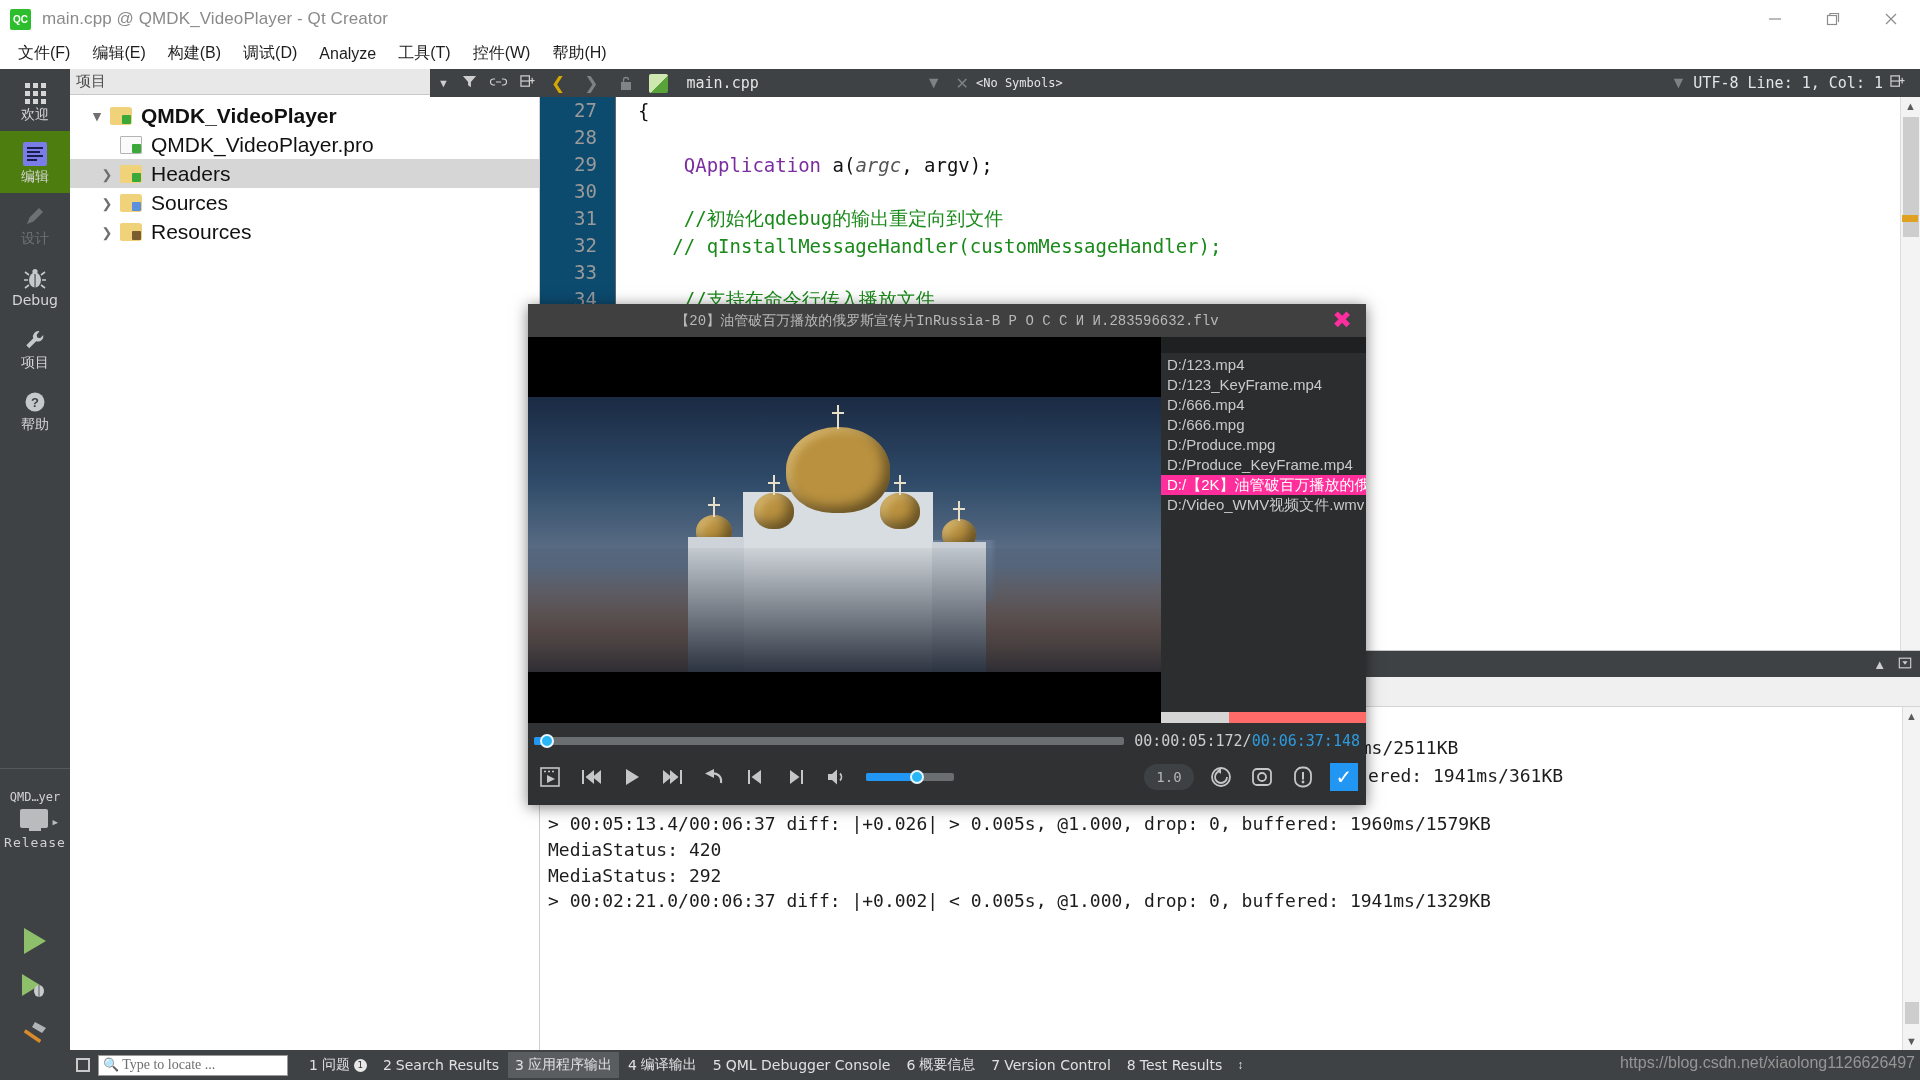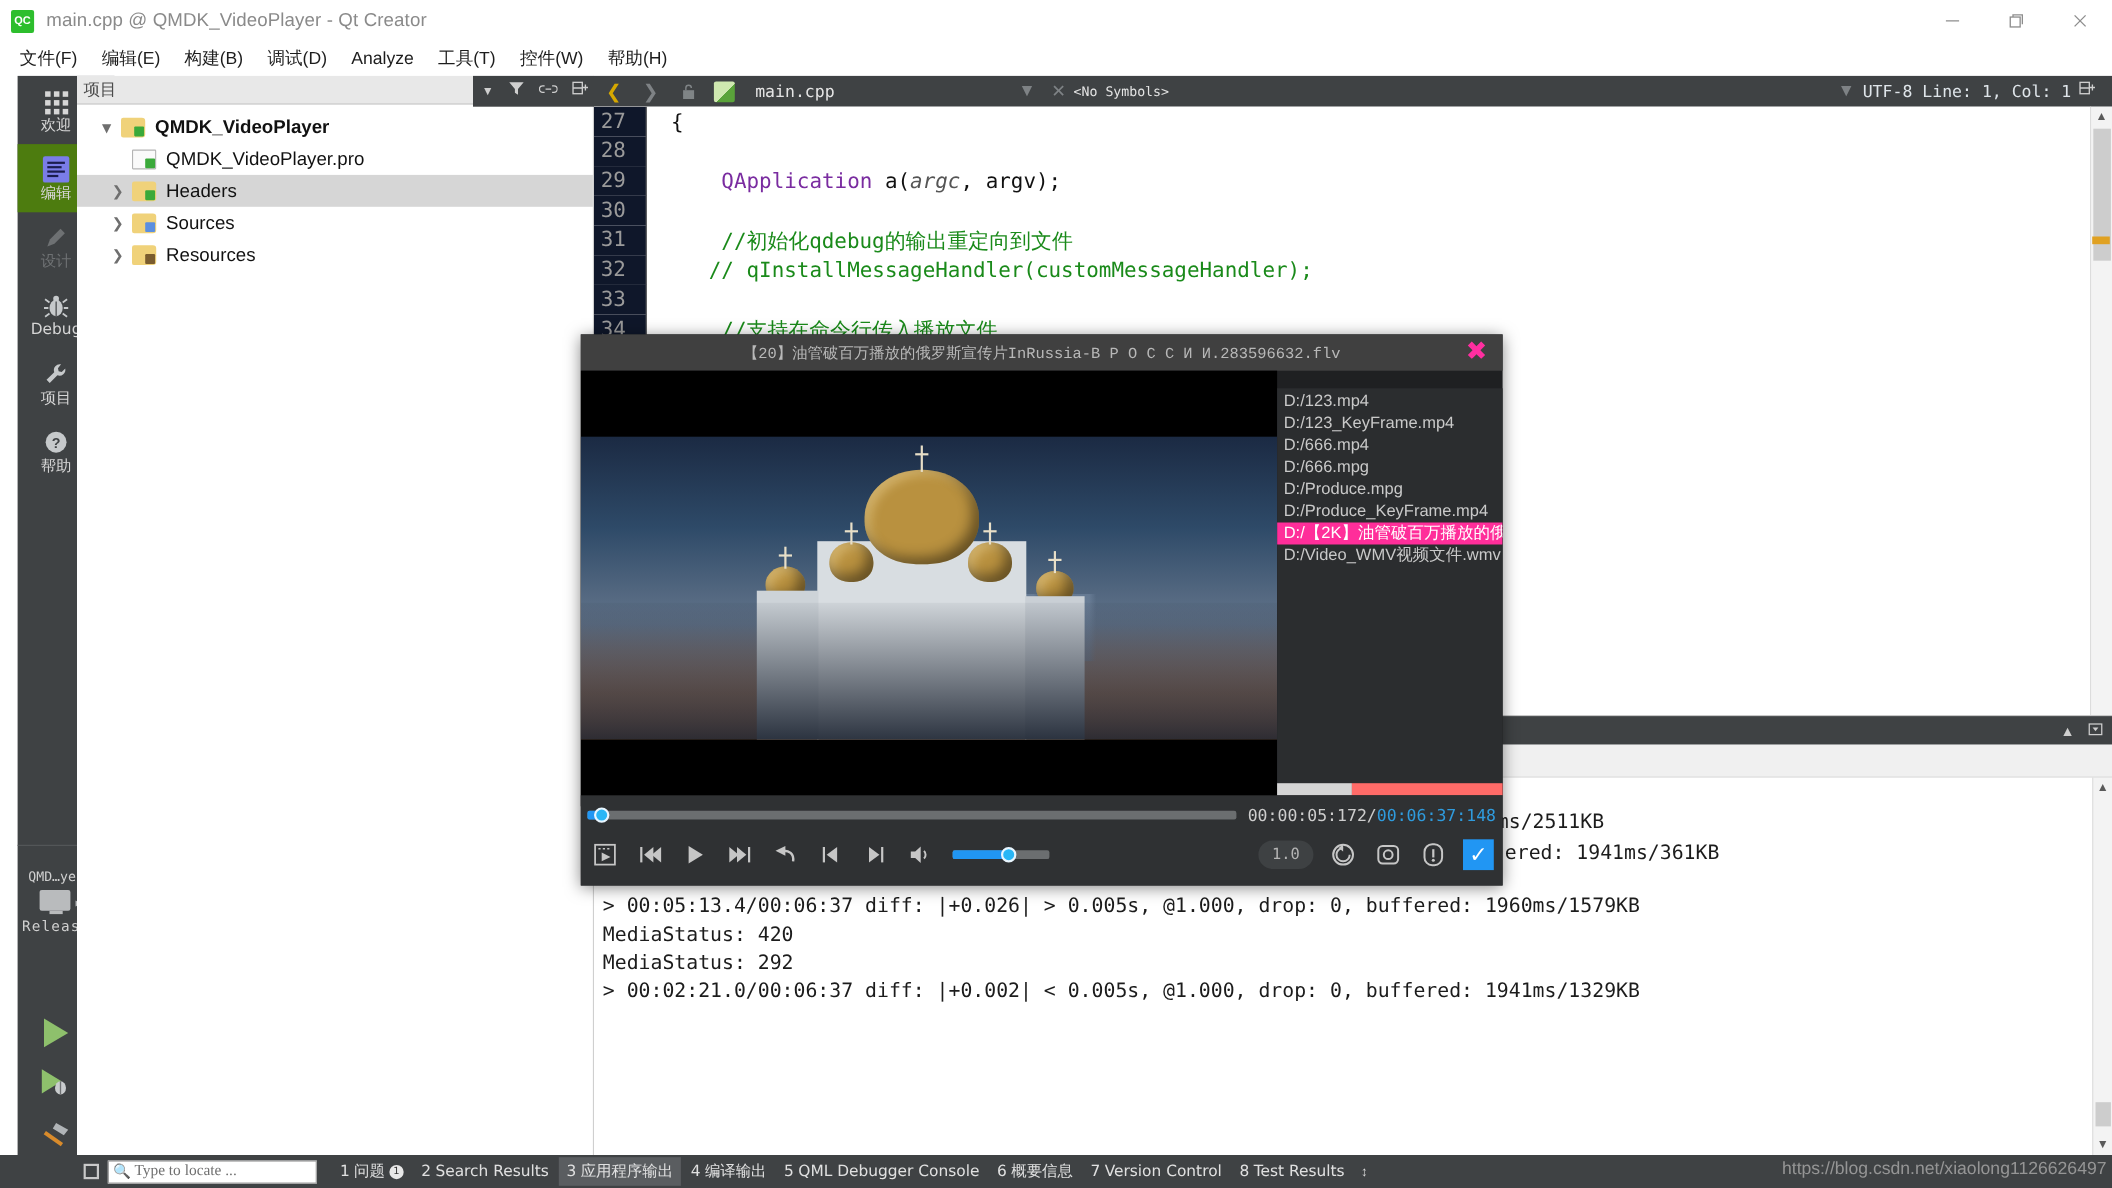--- a/index.html
+++ b/index.html
@@ -33,21 +33,21 @@
   .menubar {
     position: absolute; left: 0; top: 38px; width: 1920px; height: 31px;
     background: #ffffff; display: flex; align-items: center; padding-left: 7px;
   }
   .menu-item {
     font-size: 16px; color: #1d1d1d; padding: 2px 11px; white-space: nowrap;
   }
 
   
   .modebar {
-    position: absolute; left: 16px; top: 69px; width: 88px; height: 1011px;
+    position: absolute; left: 0; top: 69px; width: 88px; height: 1011px;
     background: #3f4244;
   }
   .mode-item {
     width: 70px; height: 62px; display: flex; flex-direction: column;
     align-items: center; justify-content: center; color: #d6d6d6;
     font-size: 14px; font-family: "DejaVu Sans", sans-serif;
   }
   .mode-item.active { background: #4d7c0f; }
   .mode-item.disabled { color: #6e7173; }
   .mode-glyph { height: 26px; display: flex; align-items: flex-end; margin-bottom: 3px; }
@@ -89,21 +89,21 @@
   }
   .tree-header {
     height: 26px; background: #e8e8e8; border-bottom: 1px solid #c8c8c8;
     display: flex; align-items: center; padding: 0 6px;
     font-size: 15px; color: #4c4c4c;
   }
   .tree-header .caret-dn { margin-left: auto; color: #555; font-size: 11px; }
   .tree-body { padding-top: 6px; }
   .tree-row {
     display: flex; align-items: center; height: 29px; padding-left: 14px;
-    font-size: 17px; color: #111;
+    font-size: 21px; color: #111;
   }
   .tree-row.sel { background: #d6d6d6; }
   .tree-row.root { font-weight: bold; }
   .twisty { width: 26px; color: #6f6f6f; font-size: 15px; text-align: center; }
   .twisty.open::before { content: "\25BE"; }
   .twisty.closed::before { content: "\276F"; font-size: 13px; }
   .fico { width: 22px; height: 18px; margin-right: 9px; position: relative; }
   .fico.folder { background: #f0d27a; border-radius: 2px 3px 3px 2px; }
   .fico.folder::after {
     content: ""; position: absolute; right: 1px; bottom: 1px;
@@ -133,22 +133,22 @@
               background: linear-gradient(135deg,#cfe8b0 0 55%, #5aa33a 55% 100%); }
   .etb-filename { font-family: "DejaVu Sans Mono", monospace; font-size: 15px; color: #e4e4e4; }
   .etb-sep { color: #7e8285; padding: 0 7px; }
   .etb-sym { font-family: "DejaVu Sans Mono", monospace; font-size: 12px; color: #e4e4e4; }
   .etb-right { display:flex; align-items:center; }
   .etb-enc { font-family: "DejaVu Sans Mono", monospace; font-size: 15px; color: #dfe5ea; }
 
   .code-wrap { position: absolute; left: 0; top: 28px; right: 20px; bottom: 0; overflow: hidden; background: #fff; }
   .code-line { display: flex; height: 27px; align-items: center;
                font-family: "DejaVu Sans Mono", monospace; font-size: 19px; }
-  .ln { width: 48px; text-align: right; padding-right: 18px; color: #9a9a9a;
-        background: #0f172a; height: 27px; line-height: 27px; border-right: 1px solid #666; }
+  .ln { width: 76px; text-align: right; padding-right: 18px; color: #9a9a9a;
+        background: #0c4a6e; height: 27px; line-height: 27px; border-right: 1px solid #666; }
   .code-txt { padding-left: 22px; white-space: pre; color: #111; }
   .kw  { color: #7a2ca0; }
   .it  { color: #555; font-style: italic; }
   .cm  { color: #1a8a1a; }
 
   
   .vscroll {
     position: absolute; right: 0; top: 28px; width: 20px; bottom: 0;
     background: #f3f3f3; border-left: 1px solid #dcdcdc;
   }

